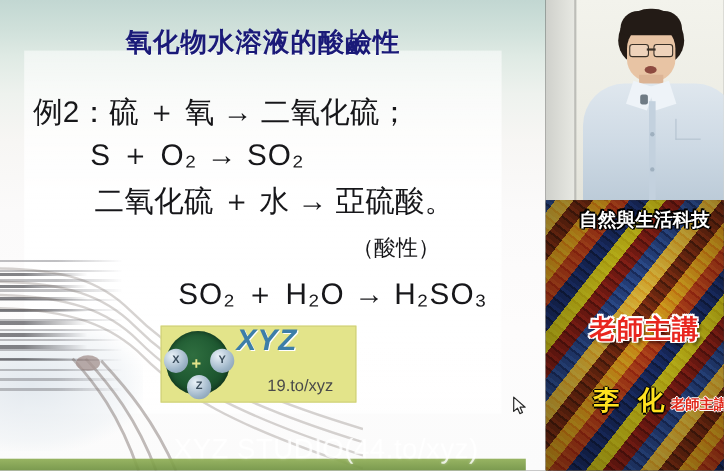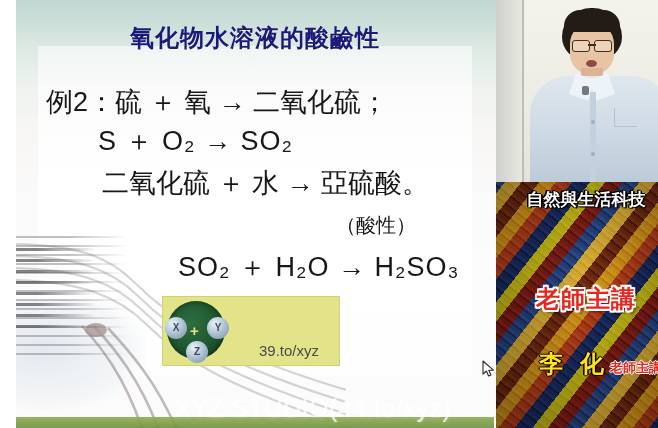--- a/index.html
+++ b/index.html
@@ -5,21 +5,21 @@
   html,body{margin:0;padding:0;background:#000;}
   body{font-family:"Liberation Sans","DejaVu Sans",sans-serif;}
 
   #screen{
     position:relative;width:658px;height:428px;overflow:hidden;
     background:#ffffff;
   }
 
   
   #slide{
-    position:absolute;left:16px;top:0;width:503px;height:428px;overflow:hidden;
+    position:absolute;left:0;top:0;width:503px;height:428px;overflow:hidden;
     background:
       linear-gradient(180deg,
         #c2d7d2 0%,
         #cfe0da 6%,
         #dfeae4 12%,
         #eef2ee 20%,
         #f7f6f4 30%,
         #fbfafa 45%,
         #fdfcfc 70%,
         #fbfbfb 100%);
@@ -230,21 +230,22 @@
     <div class="line l4">（酸性）</div>
     <div class="line l3">二氧化硫 ＋ 水 →  亞硫酸。</div>
     <div class="line l5">SO₂ ＋ H₂O →  H₂SO₃</div>
 
     <div class="wm">
       <div class="globe"></div>
       <div class="atom a1">X</div>
       <div class="atom a2">Y</div>
       <div class="atom a3">Z</div>
       <div class="plus">+</div>
-      <div class="url">39.to/xyz</div>
+      <div class="xyz">XYZ</div>
+      <div class="url">19.to/xyz</div>
     </div>
 
     <div class="studio">XYZ STUDIO(44.to/xyz)</div>
 
     <svg class="cursor" viewBox="0 0 14 18">
       <path d="M1,1 L1,14 L4.4,11 L6.6,16 L9,15 L6.8,10.2 L11.4,10.2 Z" fill="#fdfdfd" stroke="#2a2a2a" stroke-width="1.1" stroke-linejoin="round"></path>
     </svg>
   </div>
 
   <div id="right">

